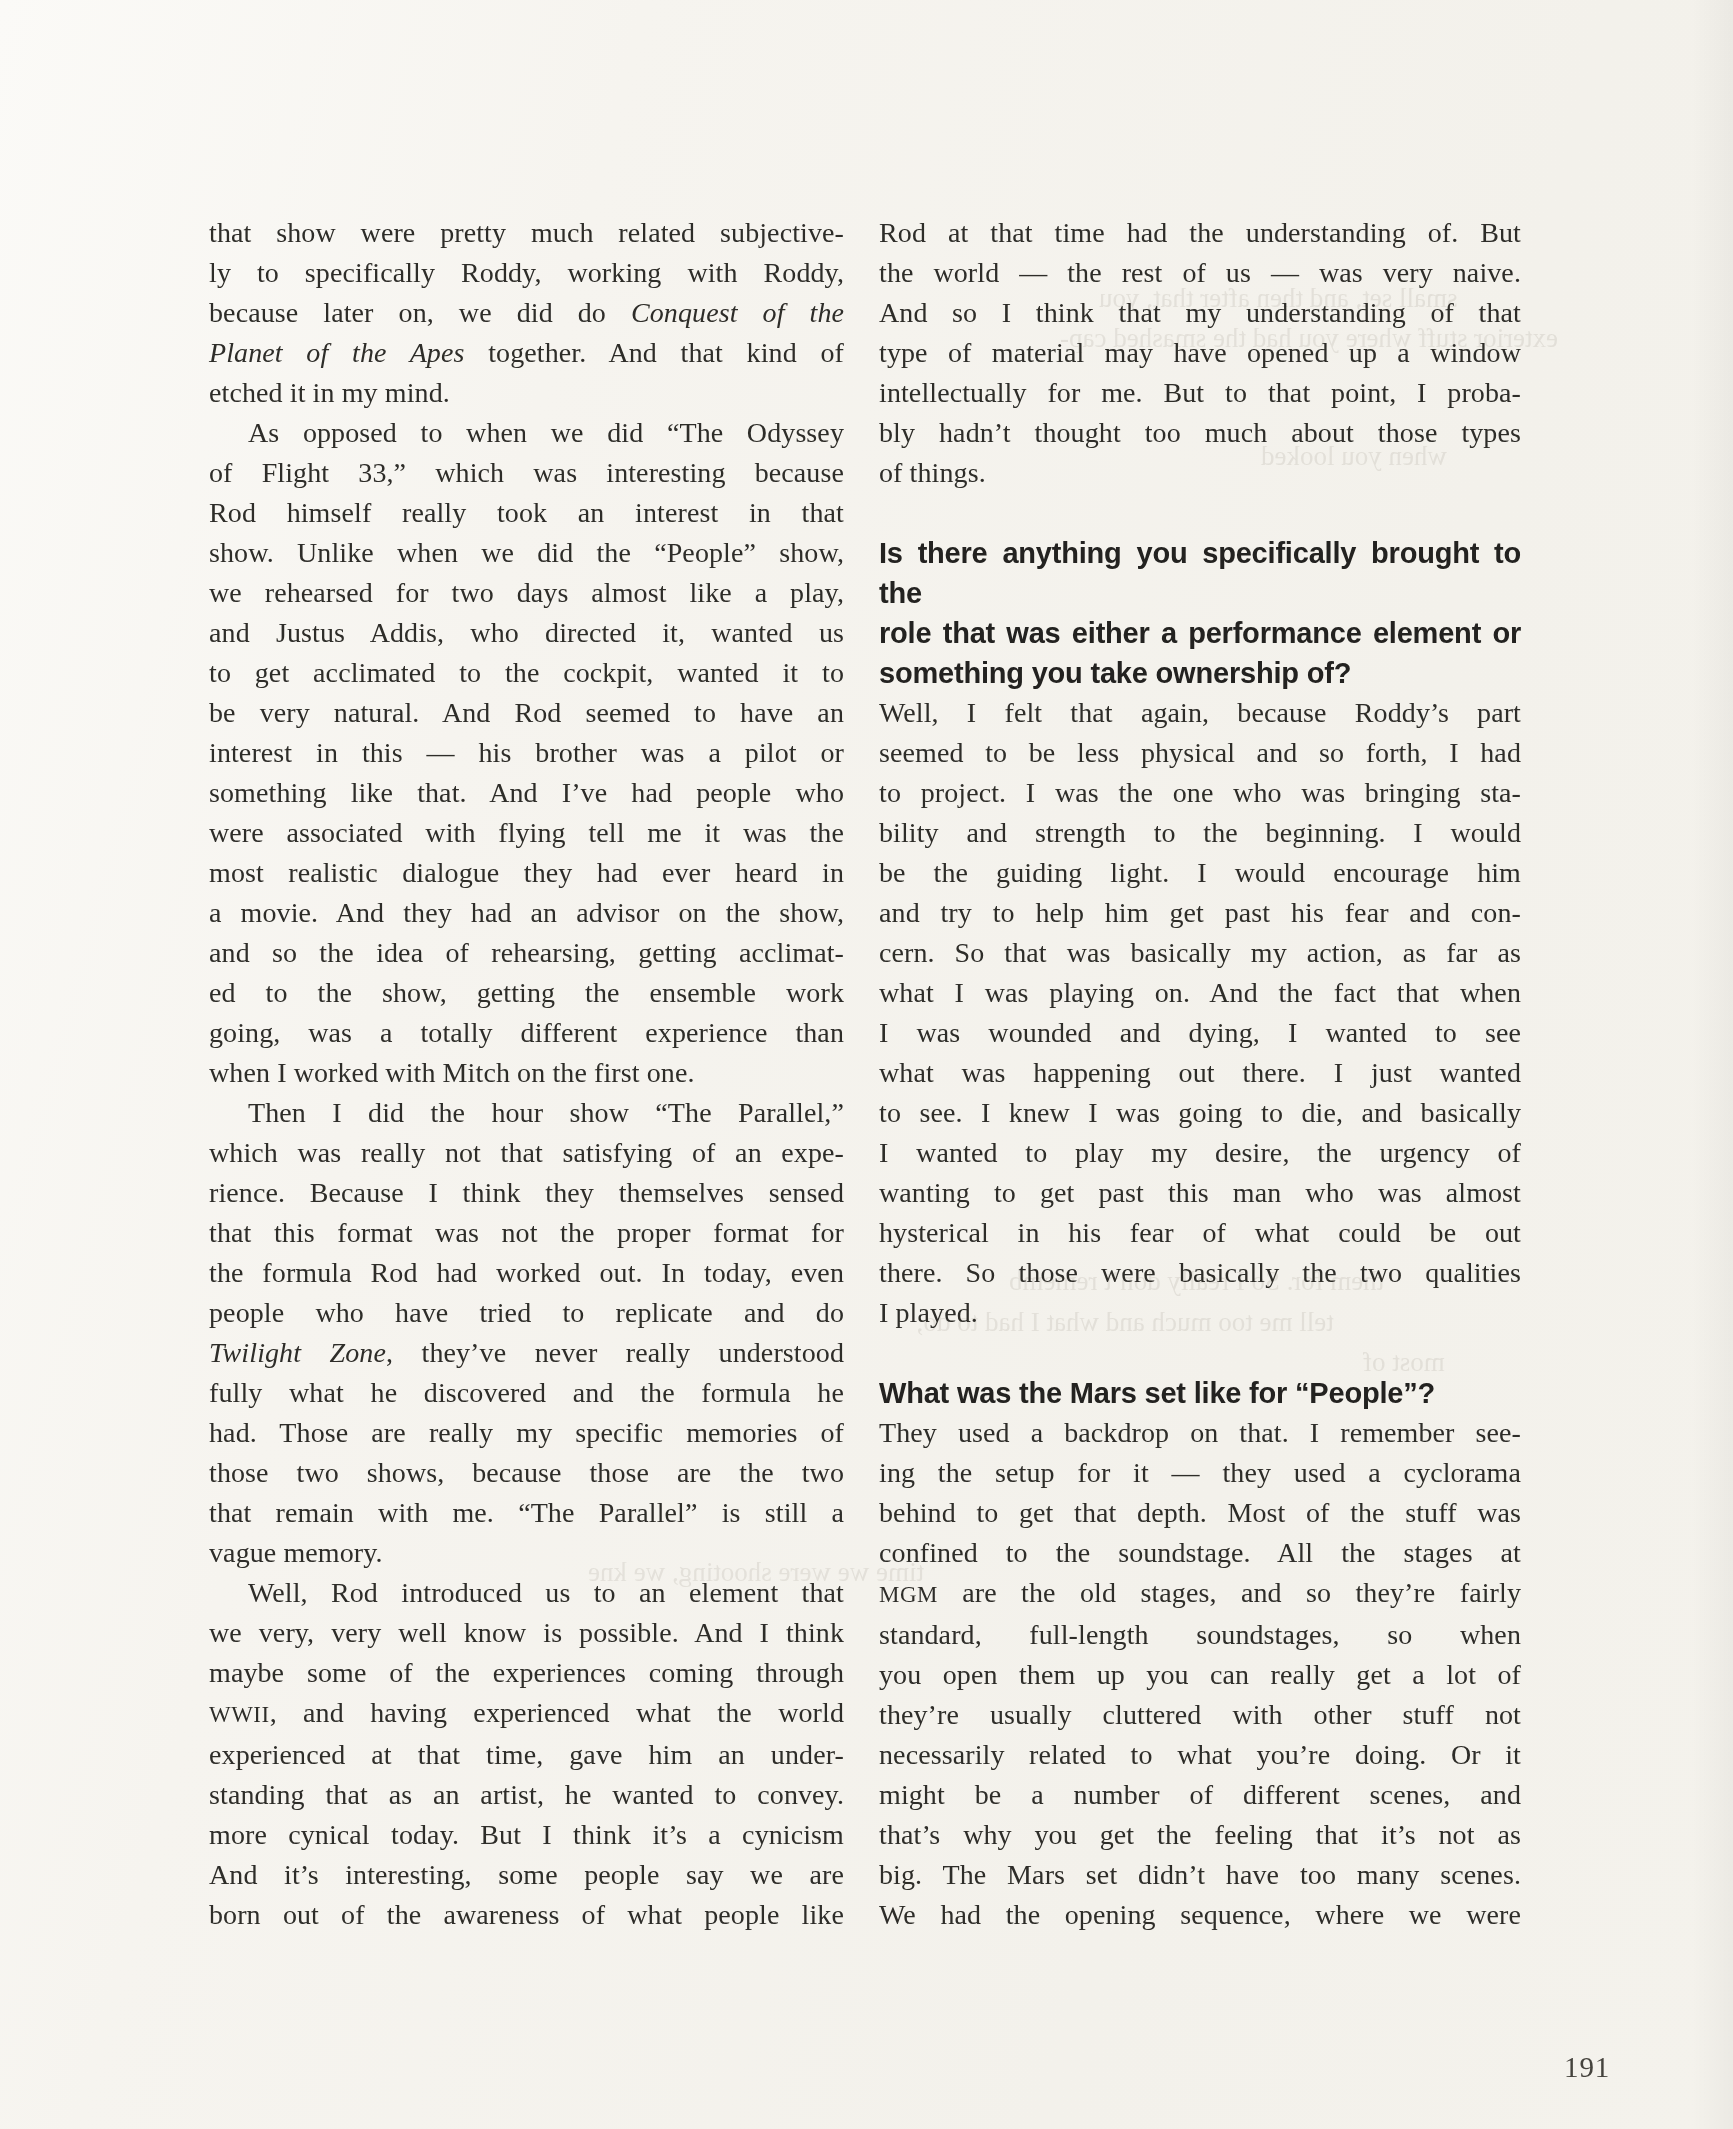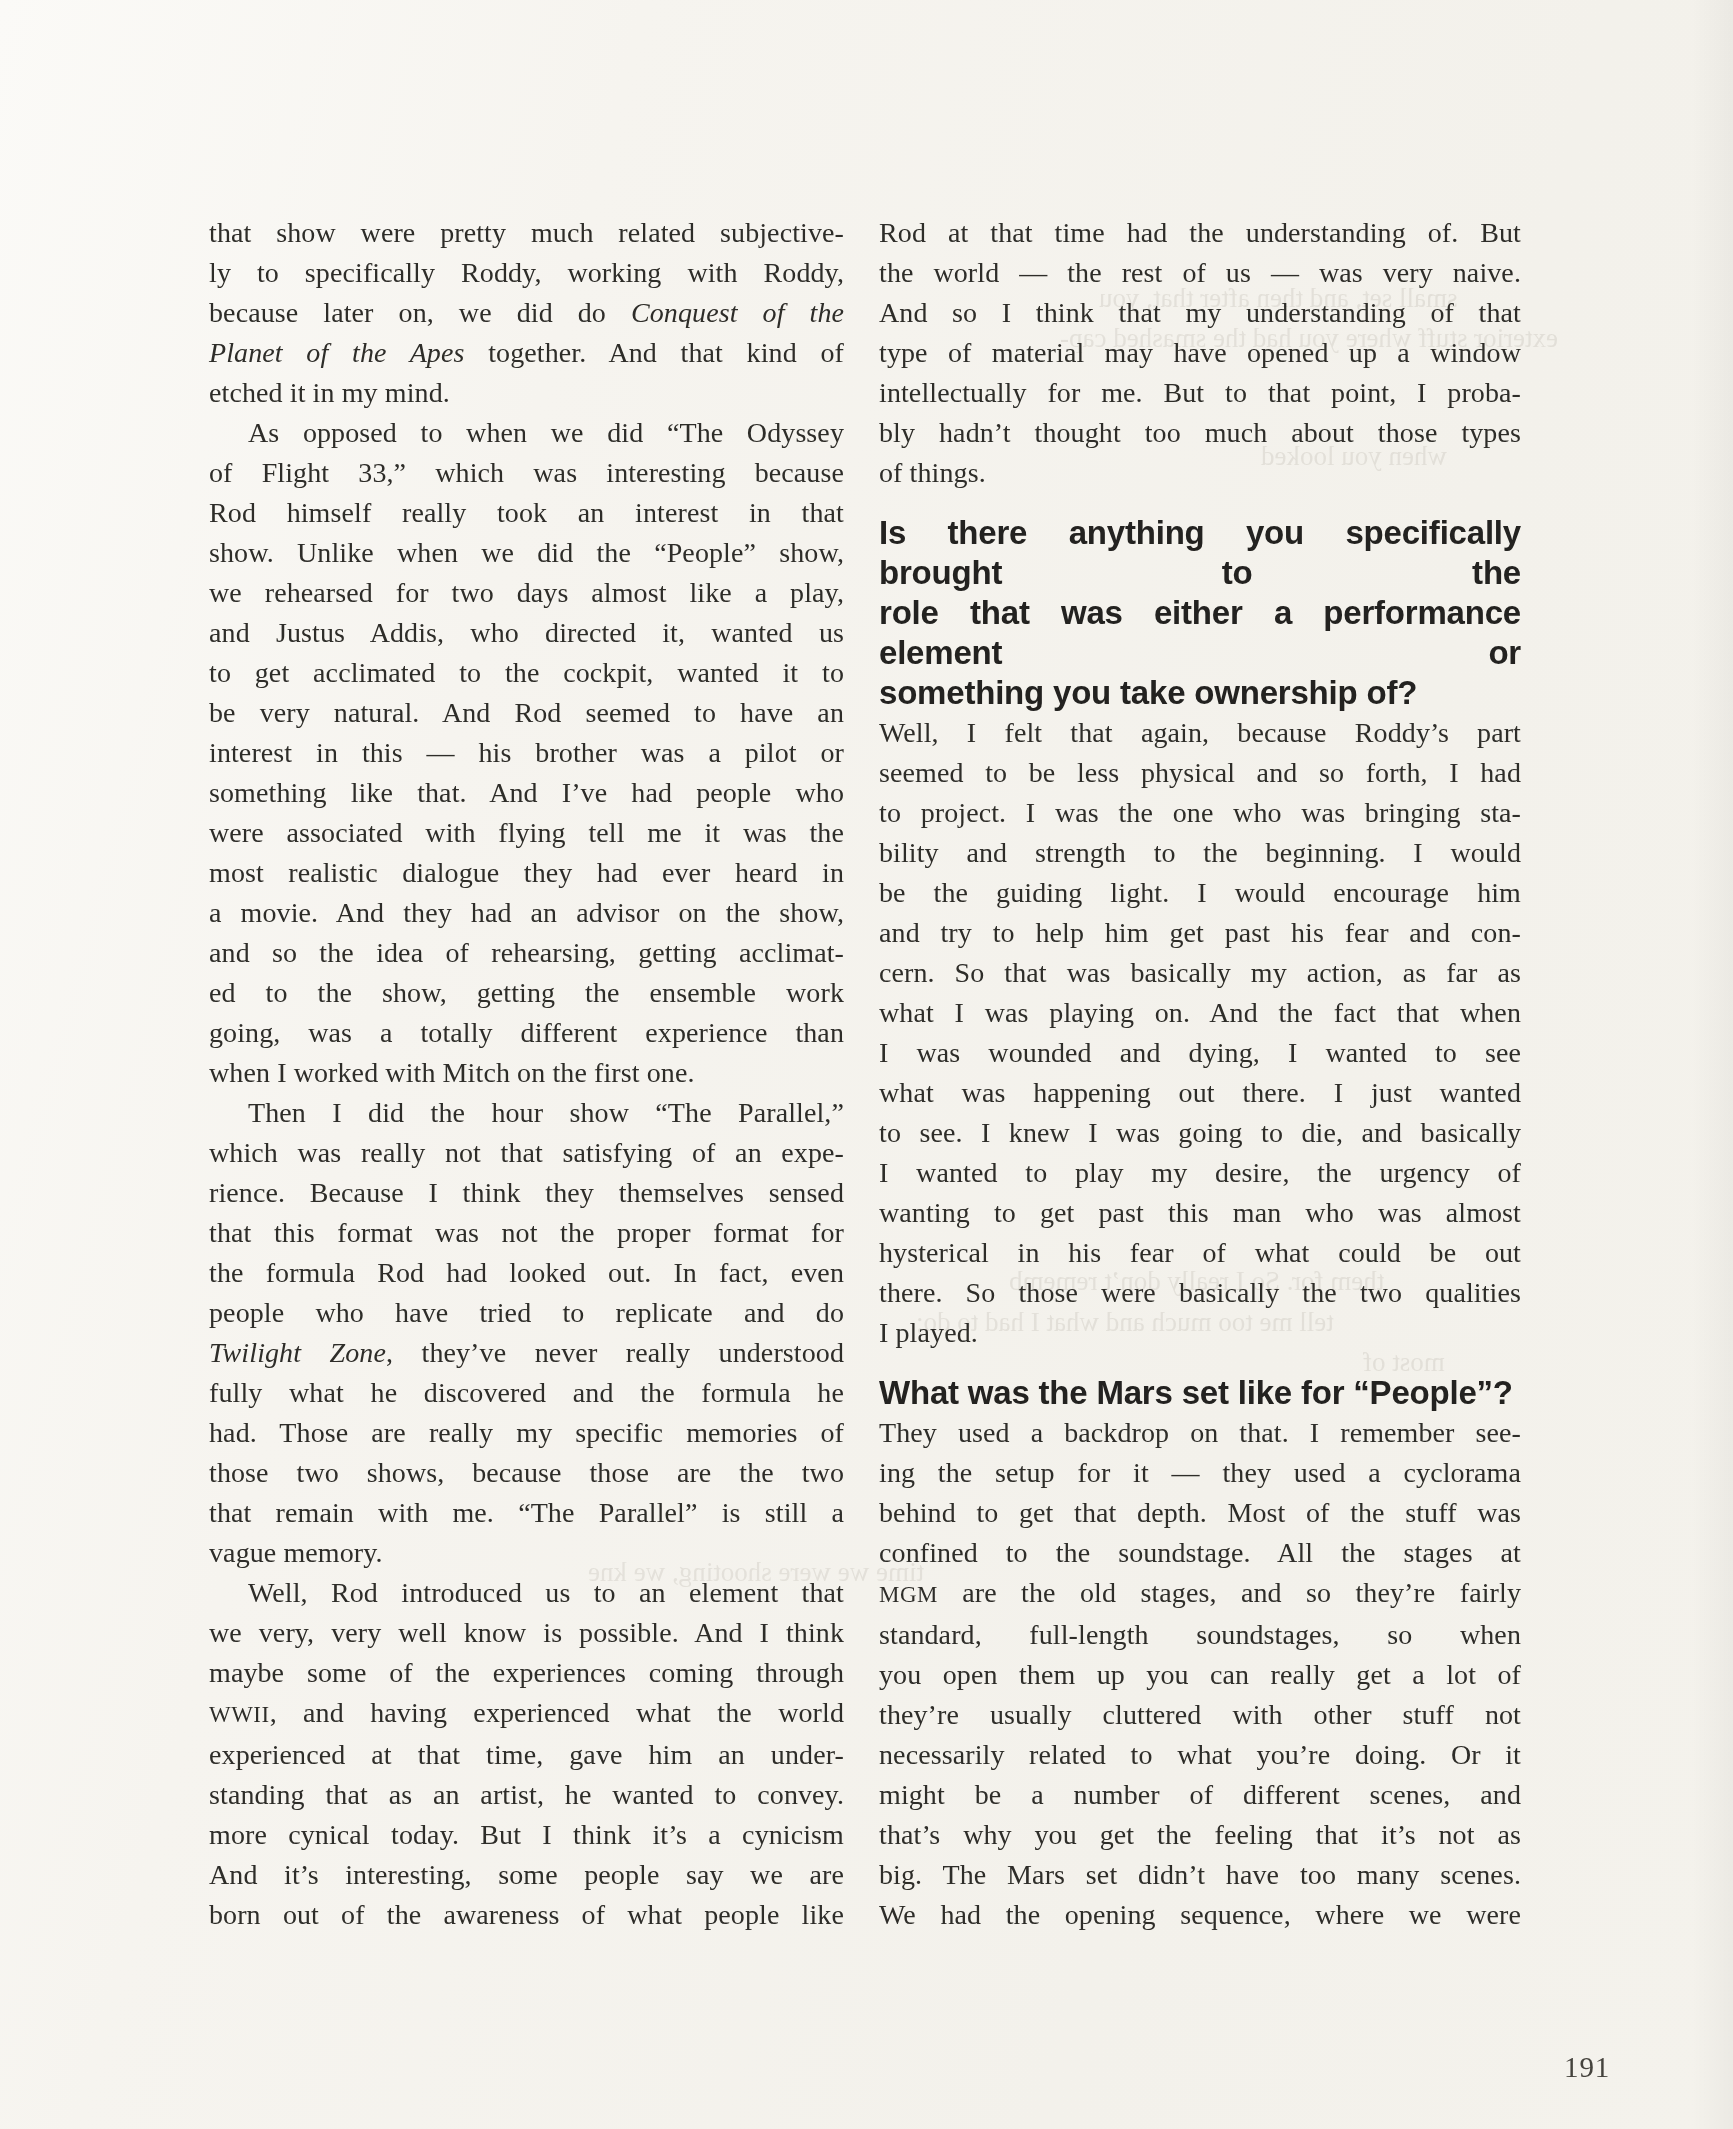--- a/index.html
+++ b/index.html
@@ -22,24 +22,24 @@
     color: var(--ink, #2e2d29);
     letter-spacing: 0.1px;
   }
   .column-left  { left: 209px;  width: 635px; }
   .column-right { left: 879px; width: 642px; }
   .para { margin: 0; }
   .line { text-align: justify; text-align-last: justify; white-space: normal; }
   .line.end { text-align-last: left; }
   .para.indent .line:first-child { text-indent: 39px; }
   .para.question {
-    margin-top: 20px;
+    margin-top: 40px;
     font-family: "Liberation Sans", "DejaVu Sans", sans-serif;
     font-weight: bold;
-    font-size: 33px;
+    font-size: 29px;
     letter-spacing: -0.2px;
     color: var(--q-ink, #232220);
   }
   .i  { font-style: italic; margin-top: 24px; }
   .sc { font-size: 0.82em; letter-spacing: 0.5px; }
   .ghost {
     position: absolute;
     font-size: 27px; line-height: 40px;
     color: var(--ghost-ink, rgba(110,102,86,0.12));
     transform: scaleX(-1);
@@ -90,21 +90,21 @@
         <div class="line">and so the idea of rehearsing, getting acclimat-</div>
         <div class="line">ed to the show, getting the ensemble work</div>
         <div class="line">going, was a totally different experience than</div>
         <div class="line end">when I worked with Mitch on the first one.</div>
       </div>
       <div class="para indent">
         <div class="line">Then I did the hour show “The Parallel,”</div>
         <div class="line">which was really not that satisfying of an expe-</div>
         <div class="line">rience. Because I think they themselves sensed</div>
         <div class="line">that this format was not the proper format for</div>
-        <div class="line">the formula Rod had looked out. In fact, even</div>
+        <div class="line">the formula Rod had worked out. In today, even</div>
         <div class="line">people who have tried to replicate and do</div>
         <div class="line"><span class="i">Twilight Zone</span>, they’ve never really understood</div>
         <div class="line">fully what he discovered and the formula he</div>
         <div class="line">had. Those are really my specific memories of</div>
         <div class="line">those two shows, because those are the two</div>
         <div class="line">that remain with me. “The Parallel” is still a</div>
         <div class="line end">vague memory.</div>
       </div>
       <div class="para indent">
         <div class="line">Well, Rod introduced us to an element that</div>

